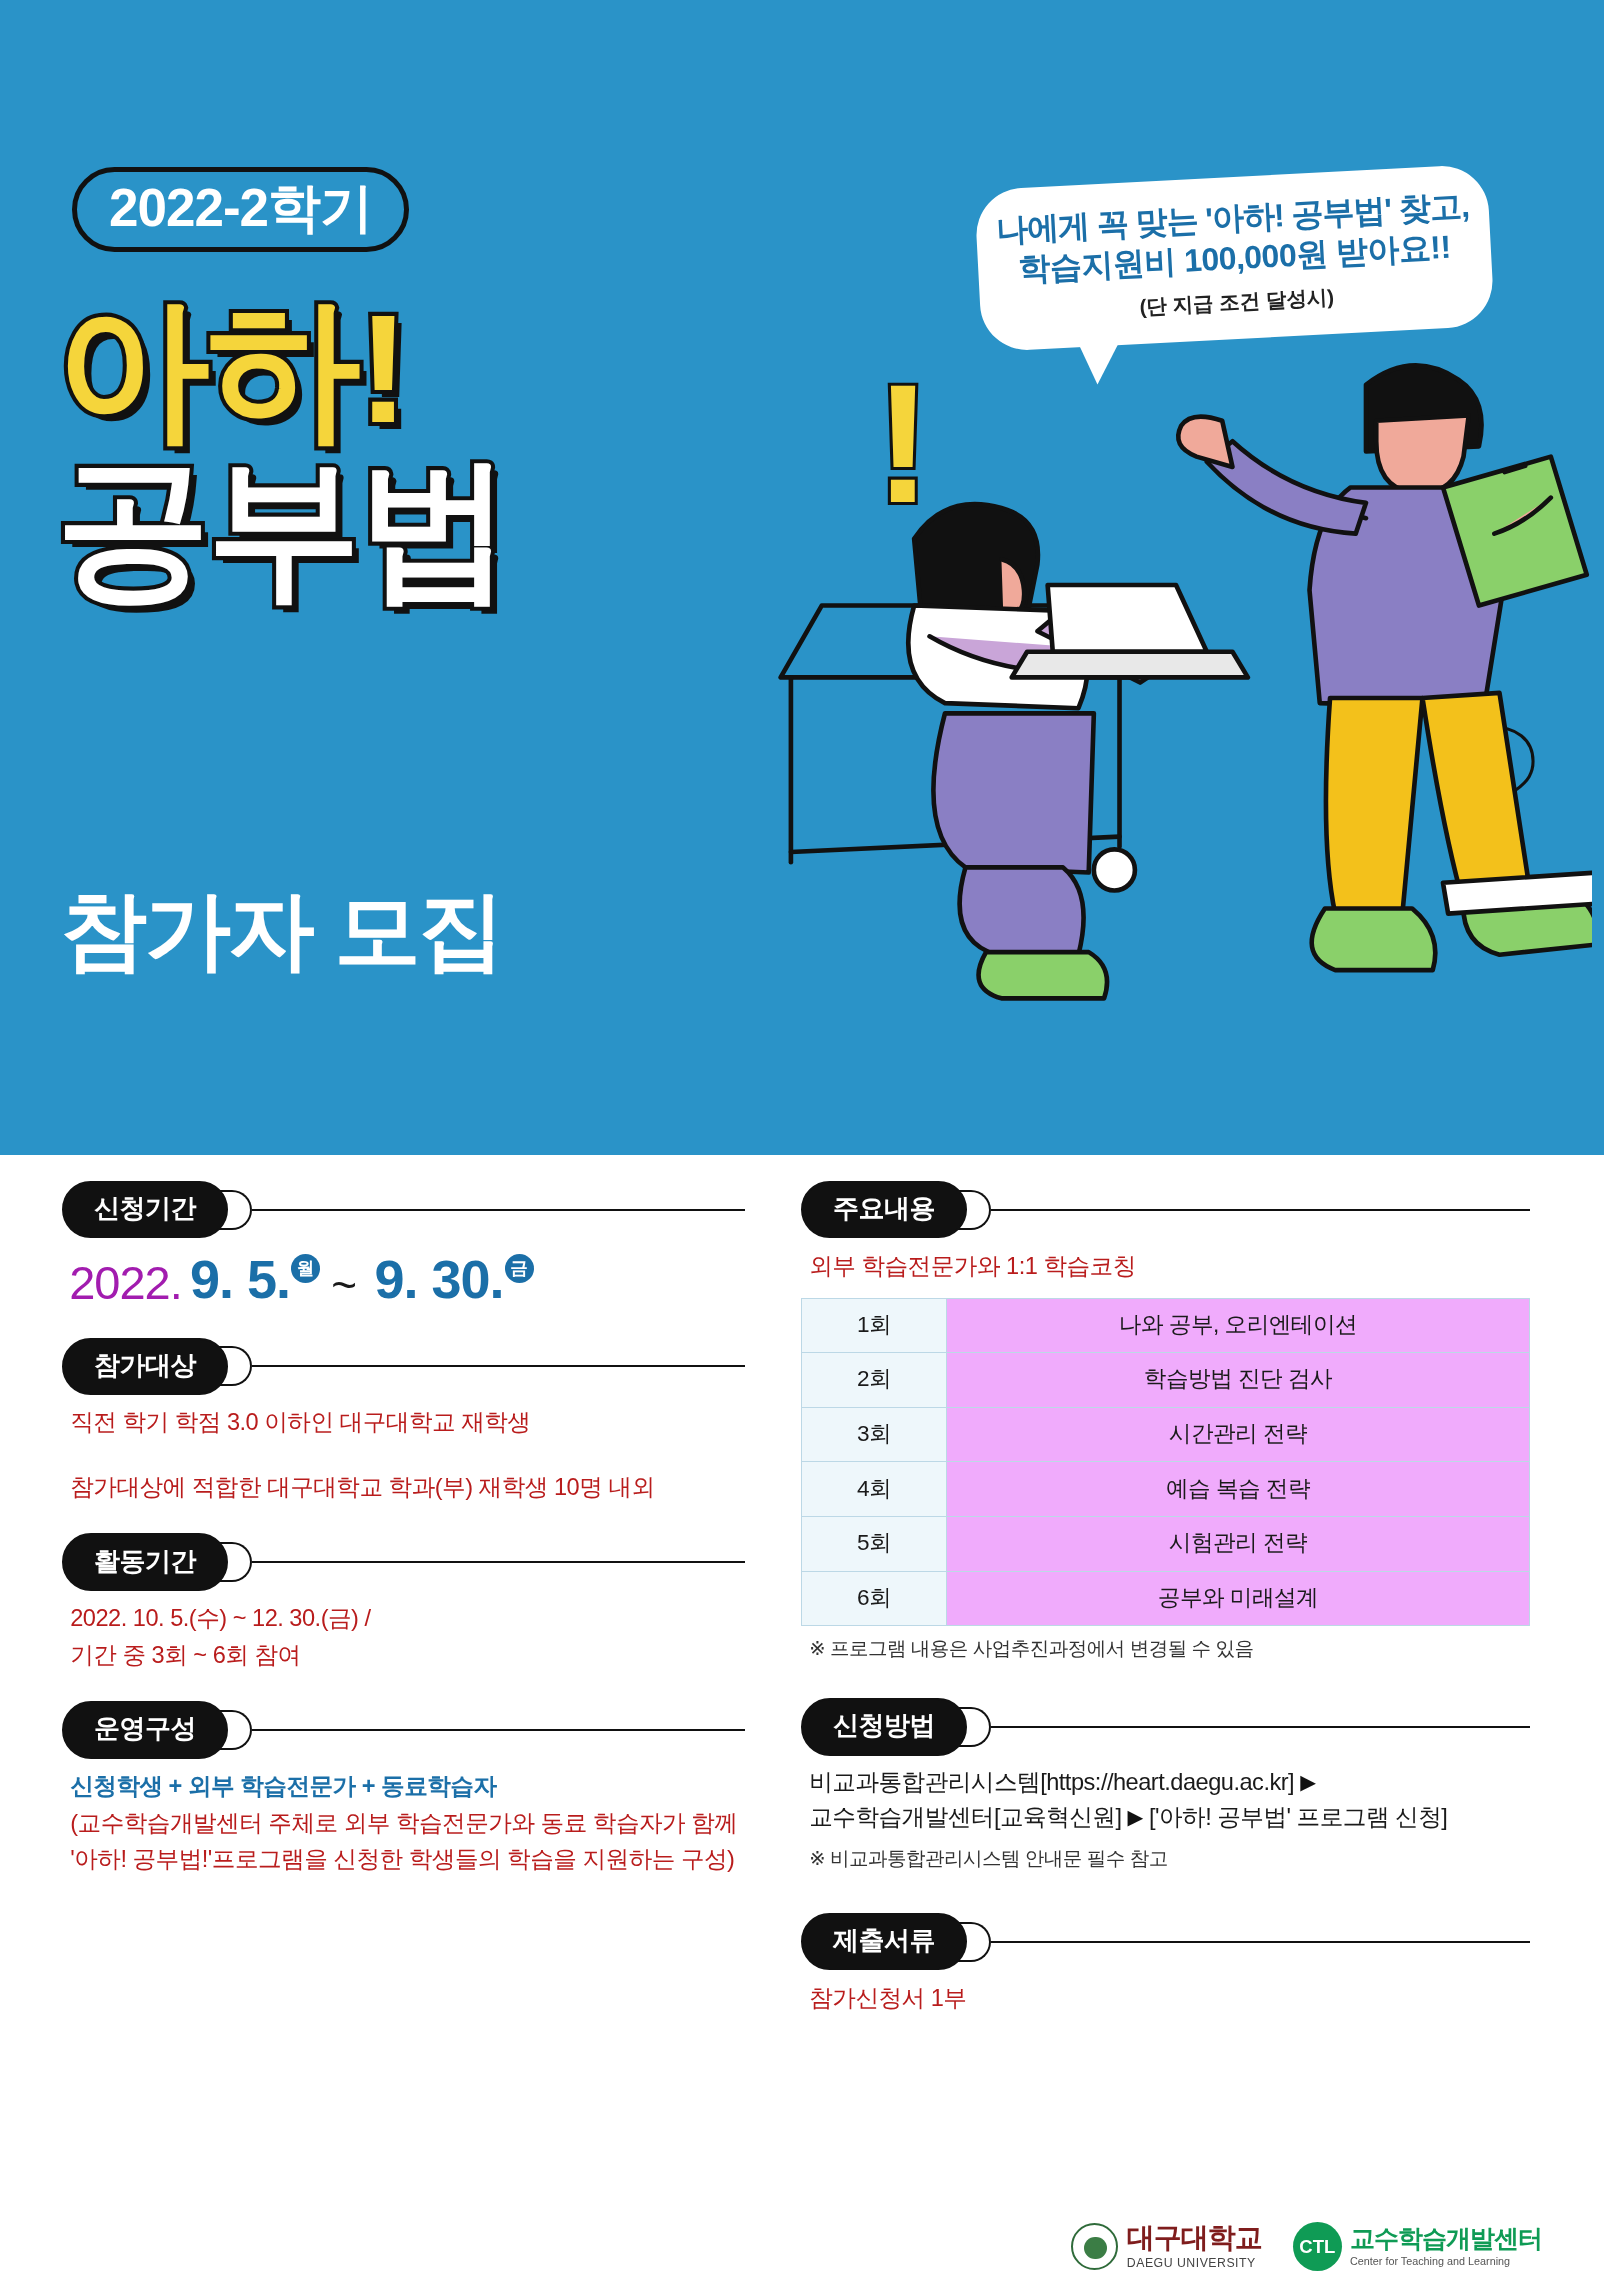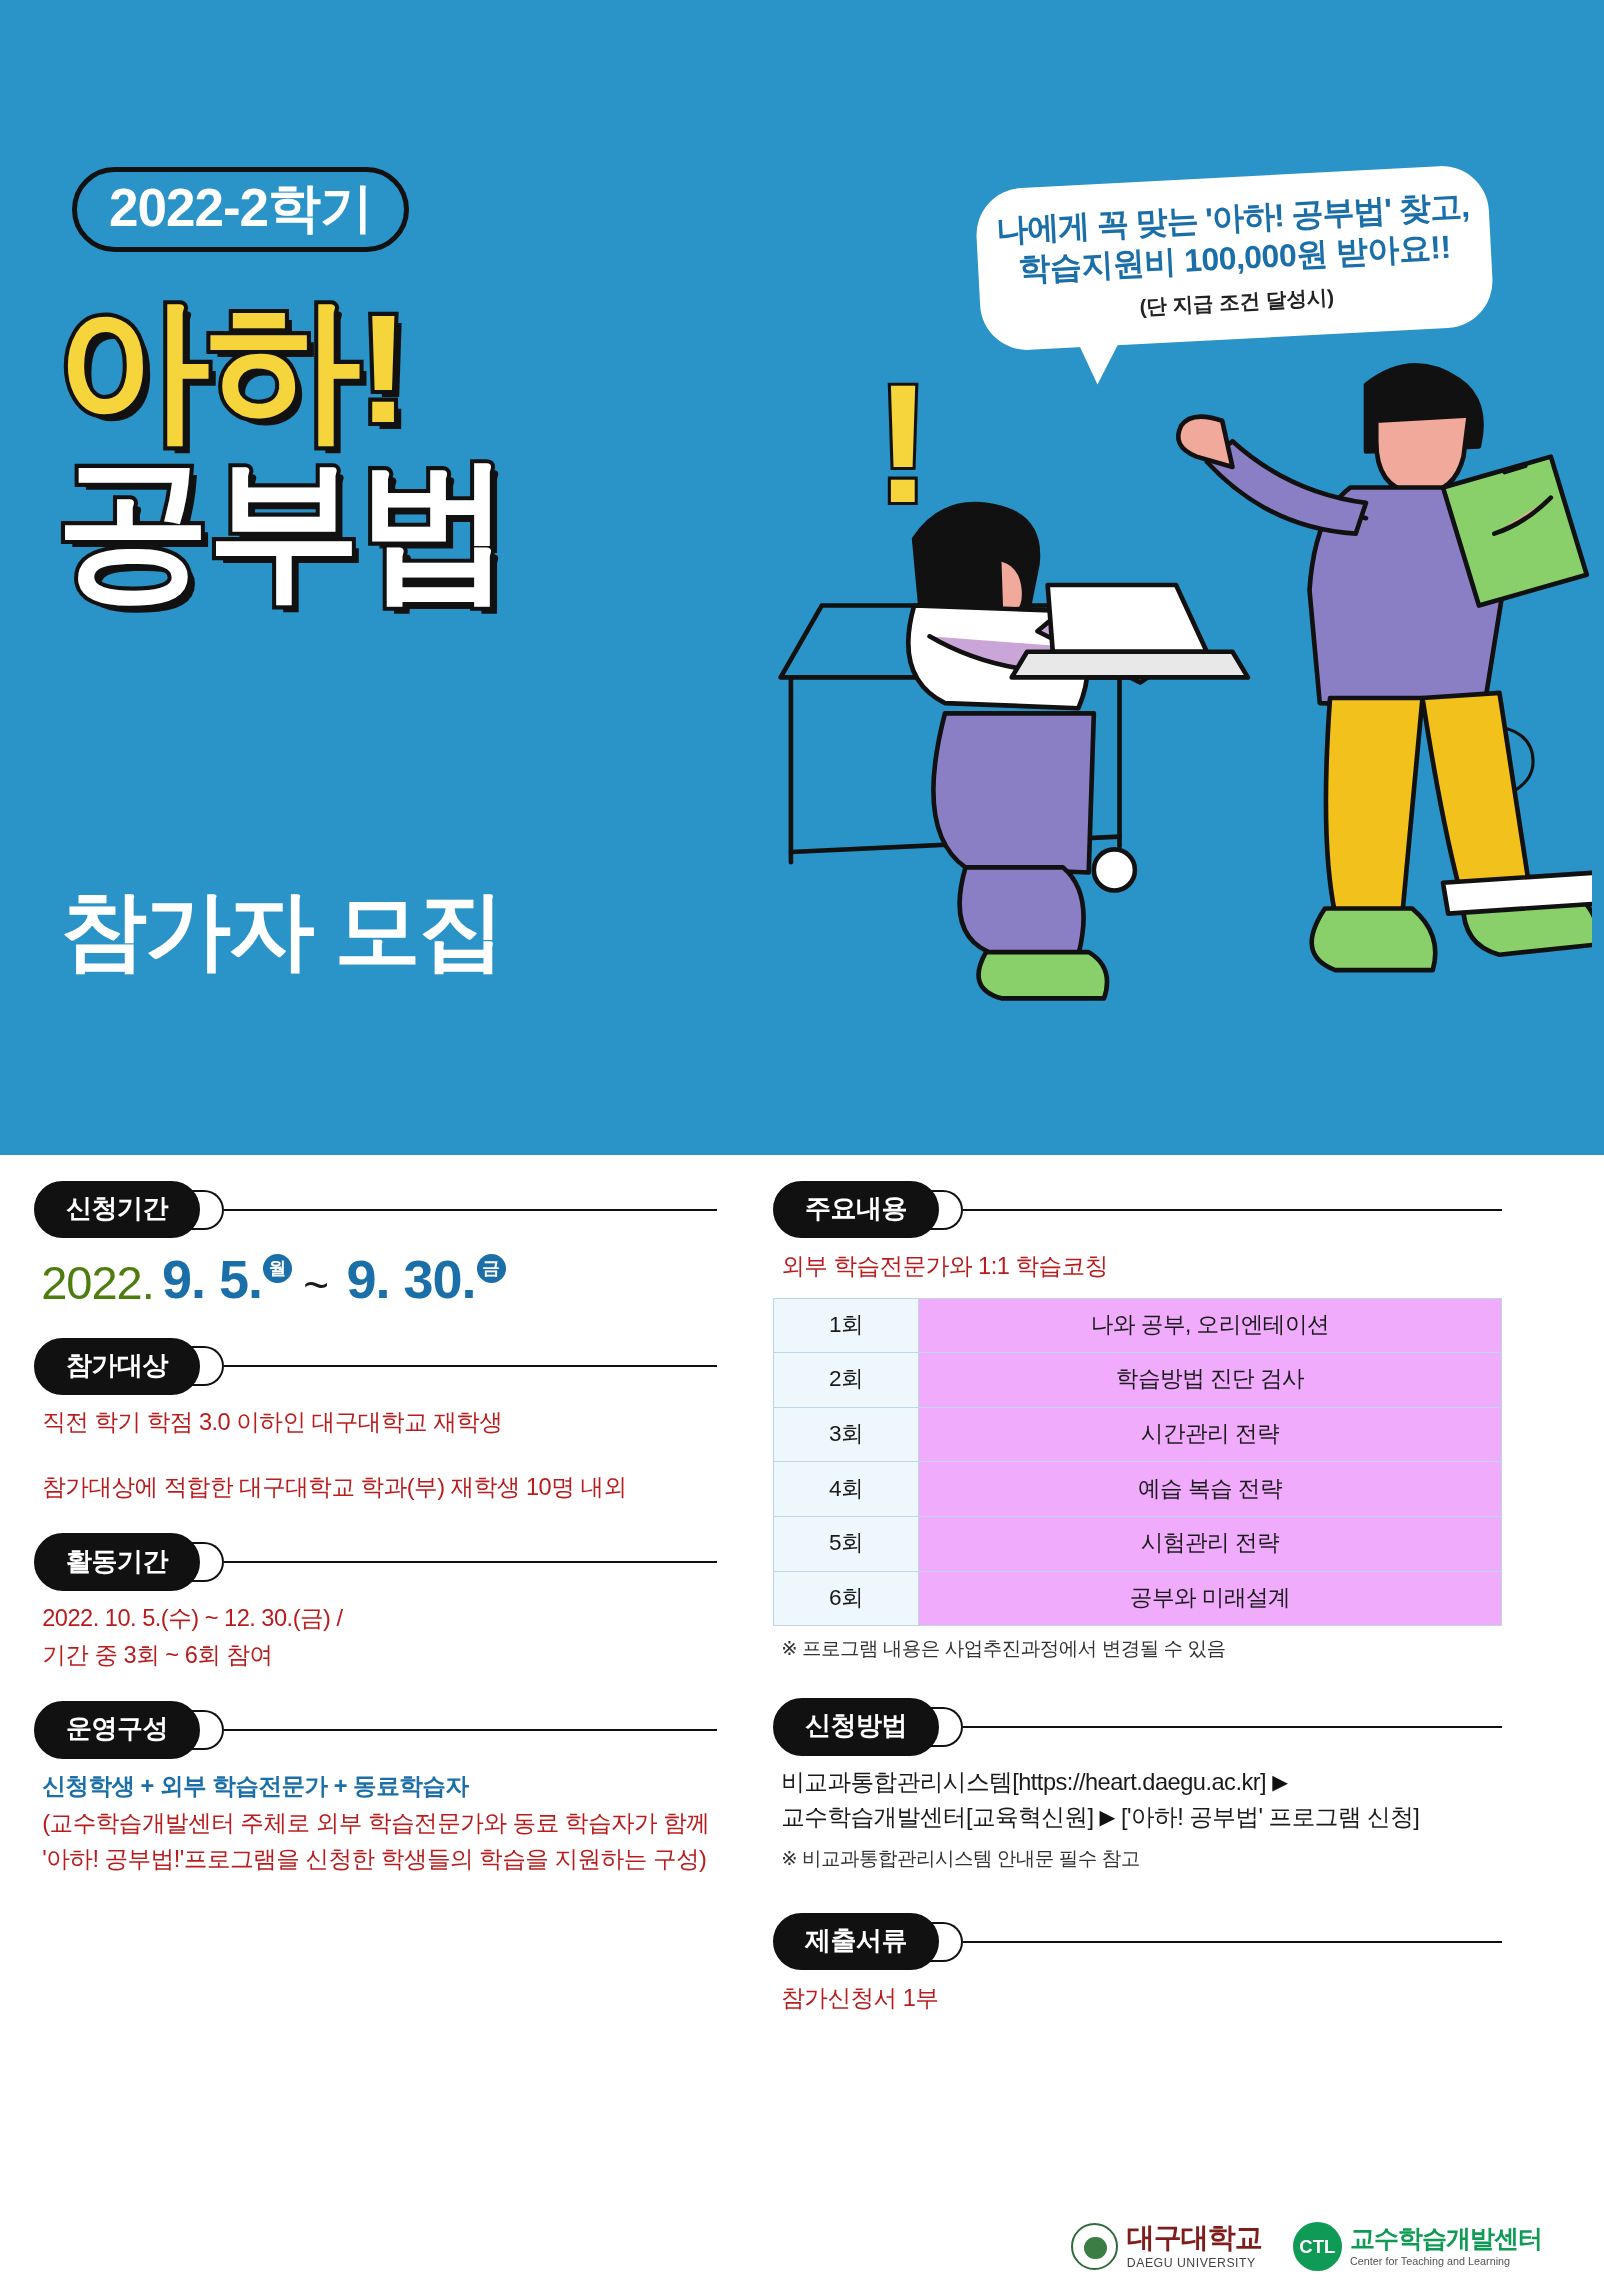--- a/index.html
+++ b/index.html
@@ -152,21 +152,21 @@
     height: 801px;
   }
 
   
   .content {
     position: relative;
     width: 1604px;
     height: 1140px;
     background: #ffffff;
     box-sizing: border-box;
-    padding: 26px 62px 0 34px;
+    padding: 26px 62px 0 62px;
   }
   .cols {
     display: flex;
     gap: 56px;
   }
   .col-left { width: 683px; }
   .col-right { width: 729px; }
 
   
   .sec {
@@ -225,21 +225,21 @@
 
   
   .date-row {
     display: flex;
     align-items: flex-end;
     padding-left: 7.2px;
     margin-top: 5.1px;
   }
   .date-year {
     font-size: 47px;
-    color: #4d7c0f;
+    color: #a21caf;
     letter-spacing: -1px;
   }
   .date-big {
     font-size: 54px;
     font-weight: bold;
     color: #1b6fa8;
     letter-spacing: -1px;
     margin-left: 8.2px;
   }
   .daychip {

